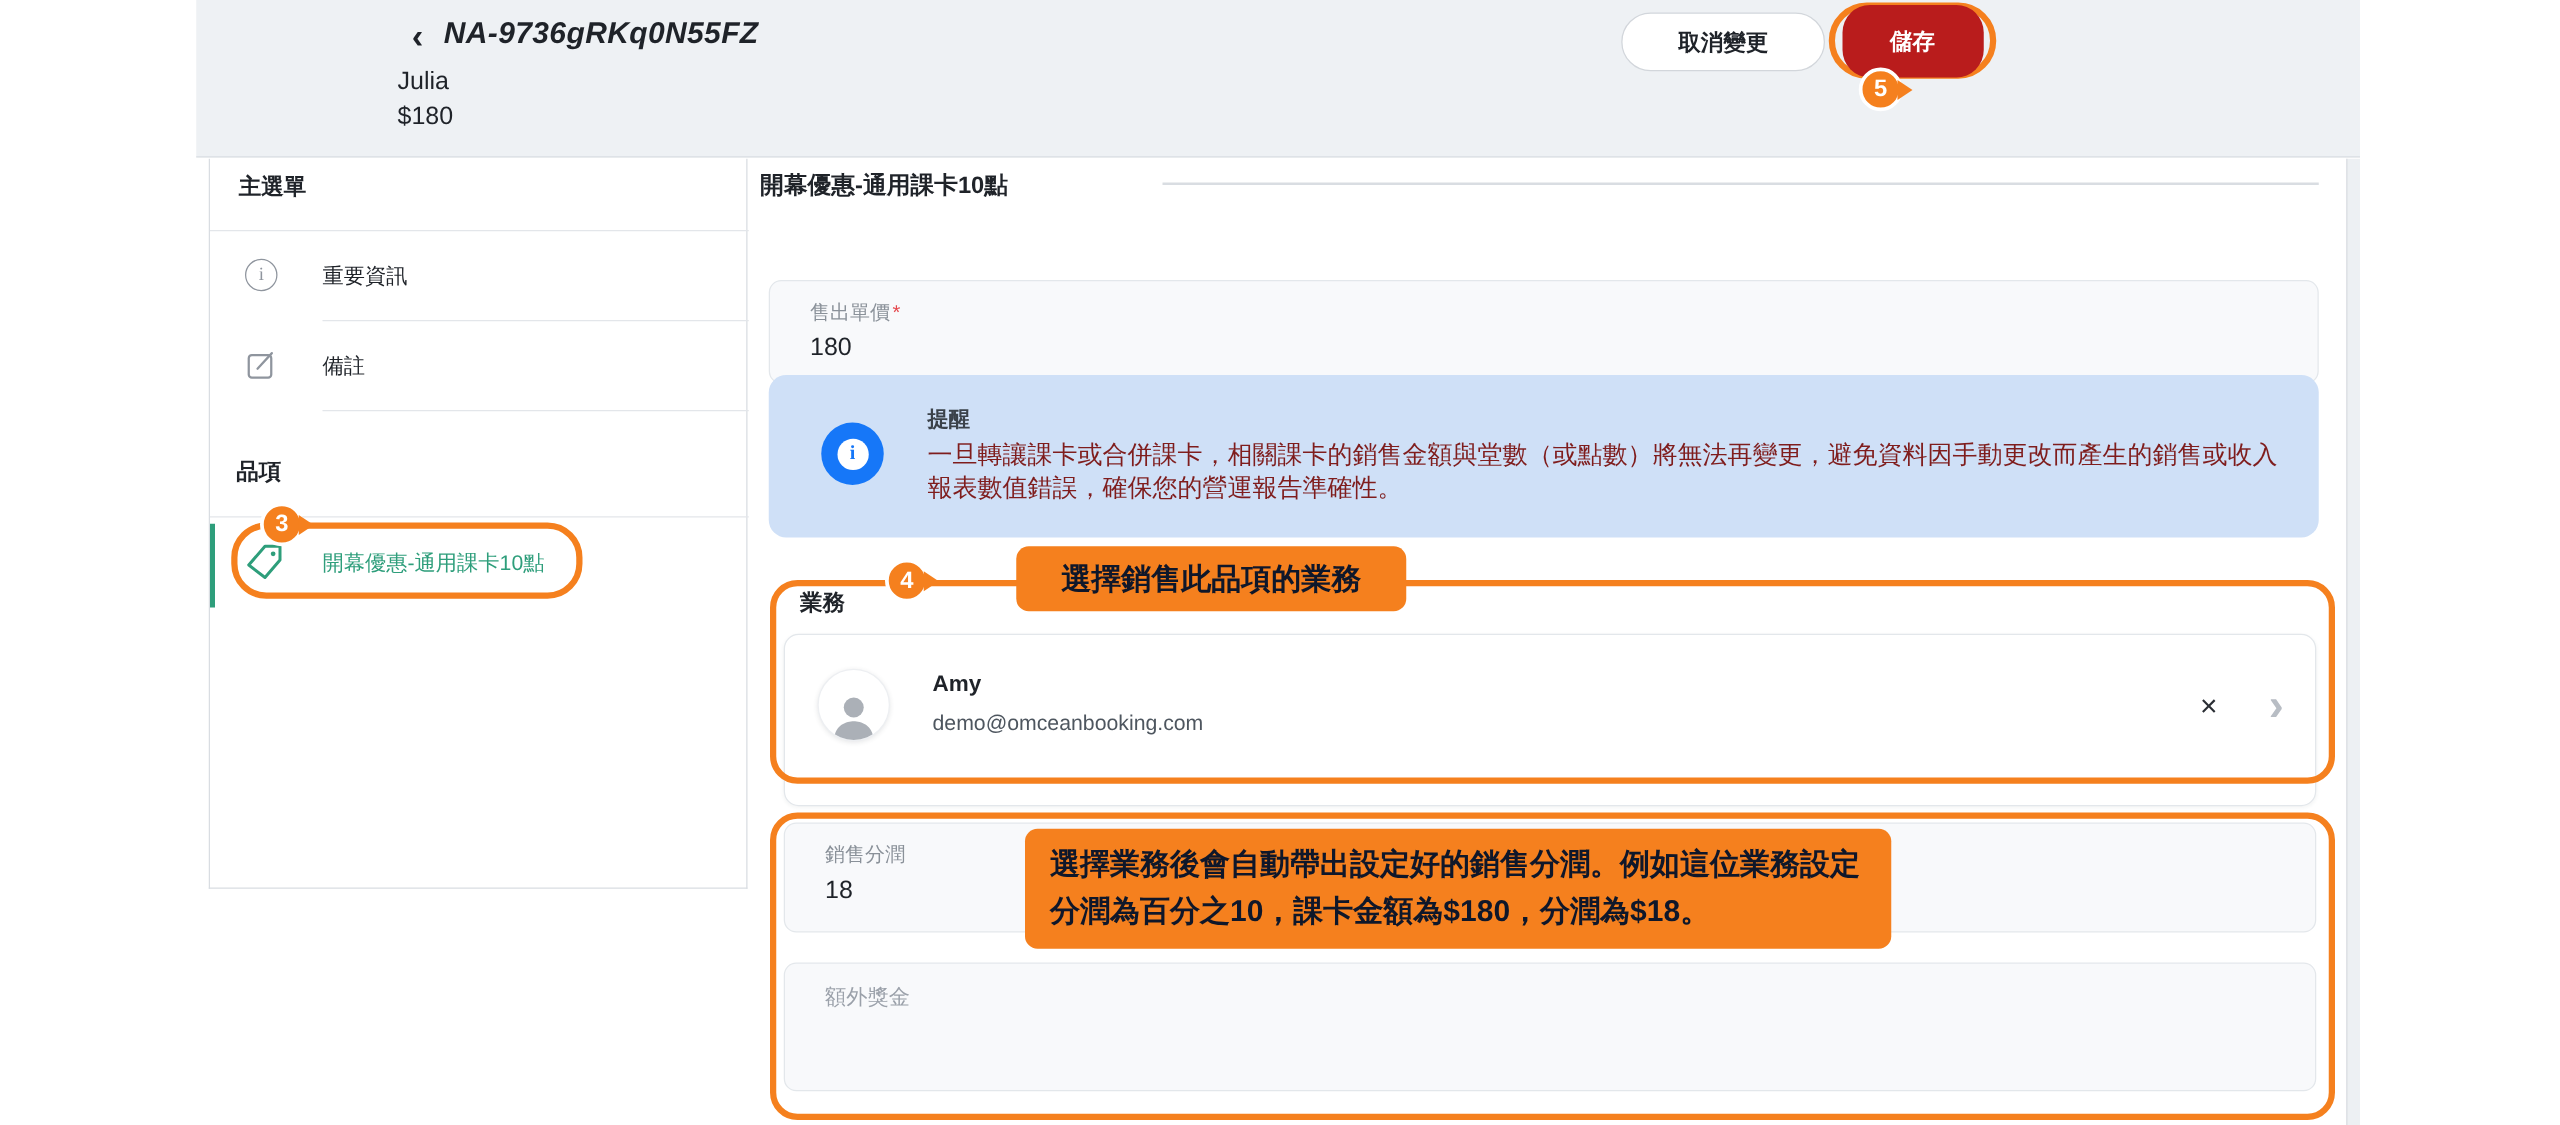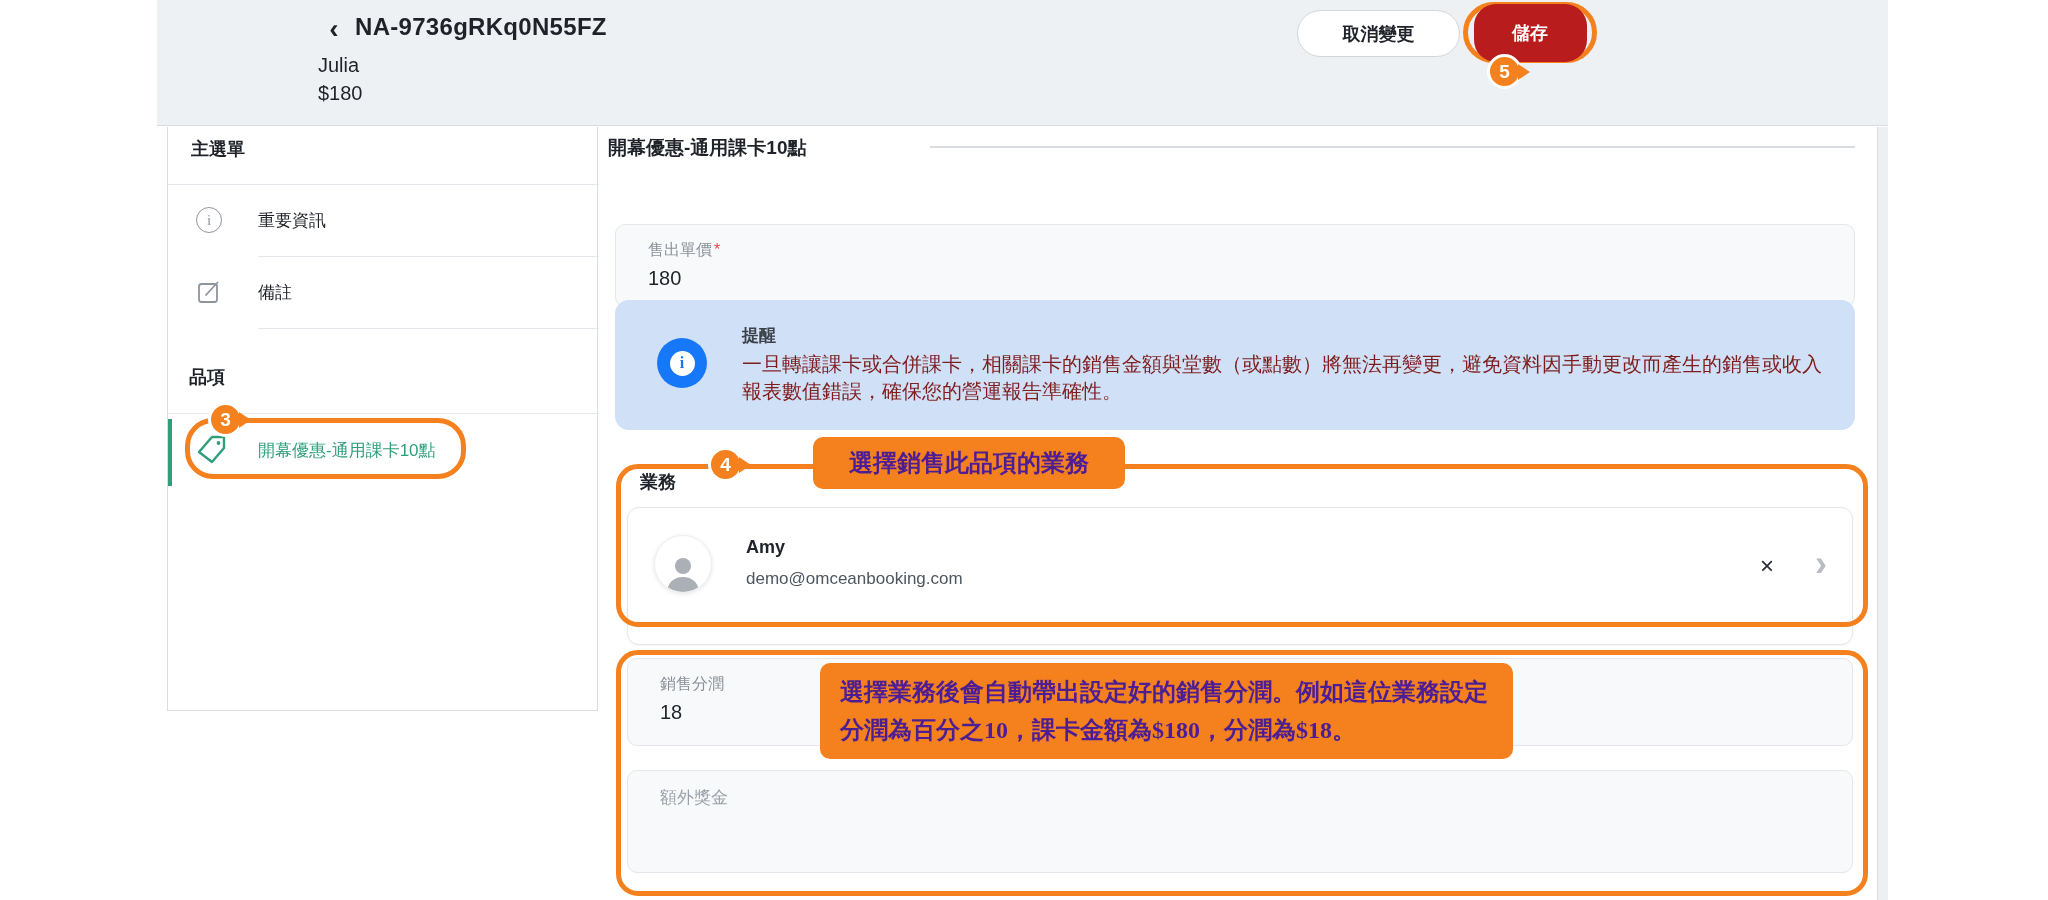--- a/index.html
+++ b/index.html
@@ -3,21 +3,21 @@
 <meta charset="utf-8">
 <style>
   html,body{margin:0;padding:0;background:#fff;}
   #screen{position:relative;width:2048px;height:900px;background:#fff;overflow:hidden;
           font-family:"Liberation Sans", sans-serif;color:#1F2329;}
   
   .header{position:absolute;left:157px;top:0;width:1731px;height:126px;
           background:#EEF1F4;border-bottom:1px solid #D9DDE2;box-sizing:border-box;}
   .back{position:absolute;left:160px;top:12px;width:34px;height:34px;font-size:28px;font-weight:bold;
         display:flex;align-items:center;justify-content:center;cursor:pointer;}
-  .htitle{position:absolute;left:198px;top:13px;font-size:24px;font-weight:bold;letter-spacing:.3px;}
+  .htitle{position:absolute;left:198px;top:13px;font-size:24px;font-weight:bold;letter-spacing:.3px;font-style:italic;}
   .hsub{position:absolute;left:161px;top:54px;font-size:20px;}
   .hprice{position:absolute;left:161px;top:82px;font-size:20px;}
   .btn-cancel{position:absolute;left:1140px;top:10px;width:163px;height:47px;background:#fff;
         border:1px solid #D2D6DB;border-radius:24px;font-size:18px;font-weight:600;
         display:flex;align-items:center;justify-content:center;cursor:pointer;box-sizing:border-box;}
   .save-ring{position:absolute;left:1306px;top:2px;width:134px;height:61px;border:5px solid #F5801E;
         border-radius:33px;display:flex;align-items:center;justify-content:center;box-sizing:border-box;background:transparent;}
   .btn-save{width:113px;height:58px;background:#b91c1c;border:none;border-radius:22px;color:#fff;
         font-size:18px;font-weight:bold;display:flex;align-items:center;justify-content:center;cursor:pointer;}
   
@@ -63,22 +63,22 @@
   .bonus-input{position:absolute;left:30px;top:16px;width:1140px;background:transparent;border:none;outline:none;
         font-size:17px;color:#1d4ed8;font-family:"Liberation Sans",sans-serif;}
   .bonus-input::placeholder{color:#9BA1AA;}
   
   .ann{position:absolute;border:5px solid #F5801E;border-radius:24px;z-index:8;pointer-events:none;box-sizing:border-box;}
   .badge{position:absolute;width:35px;height:35px;border-radius:50%;background:#F5801E;border:3px solid #fff;
         color:#fff;font-weight:bold;font-size:19px;display:flex;align-items:center;justify-content:center;
         z-index:10;box-sizing:border-box;}
   .badge::after{content:"";position:absolute;right:-11px;top:50%;transform:translateY(-50%);
         border-left:12px solid #F5801E;border-top:8px solid transparent;border-bottom:8px solid transparent;}
-  .ann-tag{position:absolute;background:#F5801E;color:#4c1d95;font-weight:bold;border-radius:10px;z-index:9;
-        display:flex;align-items:center;justify-content:center;text-align:left;box-sizing:border-box;font-family:Liberation Serif, serif;}
+  .ann-tag{position:absolute;background:#F5801E;color:#0f172a;font-weight:bold;border-radius:10px;z-index:9;
+        display:flex;align-items:center;justify-content:center;text-align:left;box-sizing:border-box;}
   .tag4{left:813px;top:437px;width:312px;height:52px;font-size:24px;}
   .callout{left:820px;top:663px;width:693px;height:96px;font-size:24px;line-height:38px;padding:8px 20px;}
   .scroll-strip{position:absolute;left:1877px;top:127px;width:11px;height:773px;background:#EDF0F3;
         border-left:1px solid #DADDE2;box-sizing:border-box;cursor:pointer;}
 </style>
 </head>
 <body>
 
 <div id="screen">
 

